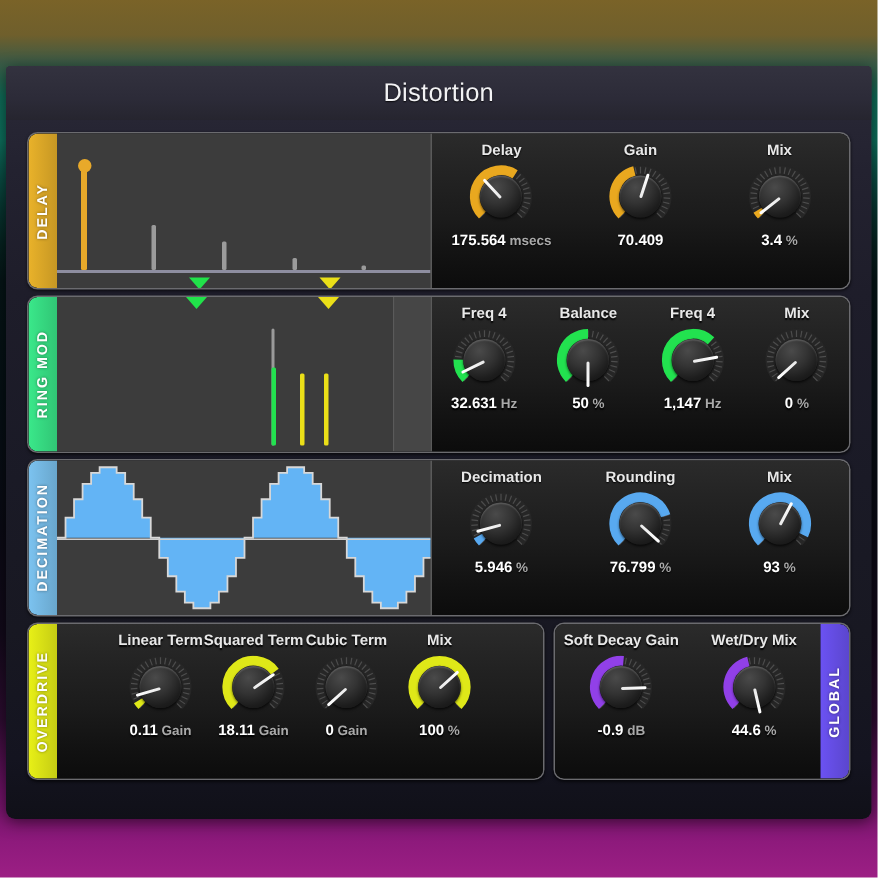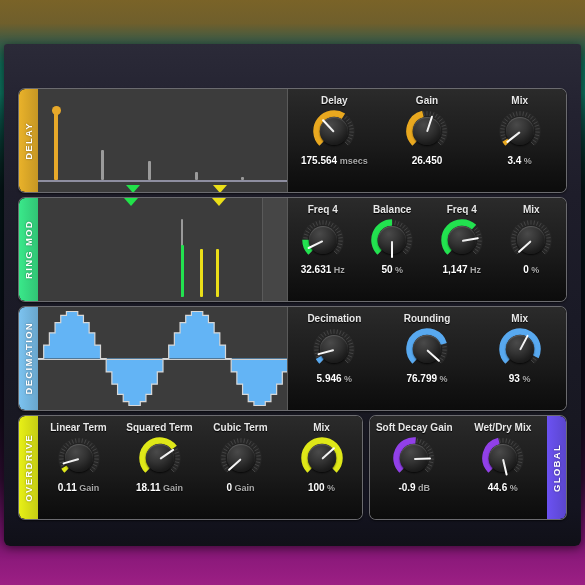--- a/index.html
+++ b/index.html
@@ -139,20 +139,23 @@
   .wave-mid {
     position:absolute; left:0; right:0; top:50%; height:1.5px;
     background:#cfcfcf;
   }
 </style>
 </head>
 <body>
 
 <div id="plugin-window">
 
+  <div id="title-bar">
+    <div class="title">Distortion</div>
+  </div>
 
   <div class="module" id="mod-delay" style="left:14px; top:44px; width:549px; height:105px;">
     <div class="module-inner">
       <div class="tab" style="background: linear-gradient(90deg, rgb(233, 178, 42) 0%, rgb(198, 151, 36) 100%);">
         <span>DELAY</span>
       </div>
       <div class="graph" style="flex:0 0 250px;">
         <div class="baseline"></div>
       <div class="spike active" style="left: 16px; height: 68px;"></div>
           <div class="spike" style="left: 63px; height: 30px;"></div>
@@ -232,21 +235,21 @@
                 <line x1="40.76387597362169" y1="22.19549424896126" x2="36.37190353503909" y2="21.929828860303203" stroke="#4d4d4d" stroke-width="0.8"></line>
                 <line x1="40.22464798503583" y1="25.73845015289364" x2="35.9525039883612" y2="24.685461230028388" stroke="#4d4d4d" stroke-width="0.8"></line>
                 <line x1="39.05561695064338" y1="29.12617354796459" x2="35.043257628278184" y2="27.32035720397246" stroke="#4d4d4d" stroke-width="0.8"></line>
                 <line x1="37.29508054469439" y1="32.24768198527689" x2="33.6739515347623" y2="29.748197099659805" stroke="#4d4d4d" stroke-width="0.8"></line>
                 <line x1="35.00071426749364" y1="35.00071426749364" x2="31.88944443027283" y2="31.88944443027283" stroke="#4d4d4d" stroke-width="0.8"></line>
                 <path d="M 8.625631329235416 33.37436867076458 A 17.5 17.5 0 0 1 16.91470613252166 3.983526393040659" stroke="#e9a81f" stroke-width="6.5" fill="none" stroke-linecap="butt"></path>
               </svg>
               <div class="knob-body"></div>
               <div class="knob-ptr" style="transform: rotate(-72deg);"></div>
             </div>
-            <div class="knob-val">26.450</div>
+            <div class="knob-val">70.409</div>
           </div>
           <div class="knob-cell">
             <div class="knob-label">Mix</div>
             <div class="knob">
               <svg width="42" height="42">
                 <path d="M 8.625631329235416 33.37436867076458 A 17.5 17.5 0 1 1 33.37436867076458 33.37436867076458" stroke="#262626" stroke-width="6.5" fill="none" stroke-linecap="butt"></path>
                 <line x1="6.999285732506355" y1="35.00071426749364" x2="10.110555569727165" y2="31.88944443027283" stroke="#4d4d4d" stroke-width="0.8"></line>
                 <line x1="4.7049194553056" y1="32.247681985276884" x2="8.32604846523769" y2="29.748197099659798" stroke="#4d4d4d" stroke-width="0.8"></line>
                 <line x1="2.9443830493566168" y1="29.126173547964587" x2="6.956742371721813" y2="27.320357203972456" stroke="#4d4d4d" stroke-width="0.8"></line>
                 <line x1="1.7753520149641666" y1="25.738450152893638" x2="6.047496011638797" y2="24.685461230028384" stroke="#4d4d4d" stroke-width="0.8"></line>
@@ -591,21 +594,21 @@
           </div>
         </div>
     </div>
   </div>
 
   <div class="module" id="mod-overdrive" style="left:14px; top:371px; width:345px; height:105px;">
     <div class="module-inner">
       <div class="tab" style="background: linear-gradient(90deg, rgb(232, 240, 23) 0%, rgb(197, 204, 20) 100%);">
         <span style="color: rgb(255, 255, 255);">OVERDRIVE</span>
       </div>
-      <div class="knobs" style="flex:1;">
+      <div class="knobs" style="flex:1;justify-content:center;">
           <div class="knob-cell">
             <div class="knob-label">Linear Term</div>
             <div class="knob">
               <svg width="42" height="42">
                 <path d="M 8.625631329235416 33.37436867076458 A 17.5 17.5 0 1 1 33.37436867076458 33.37436867076458" stroke="#262626" stroke-width="6.5" fill="none" stroke-linecap="butt"></path>
                 <line x1="6.999285732506355" y1="35.00071426749364" x2="10.110555569727165" y2="31.88944443027283" stroke="#4d4d4d" stroke-width="0.8"></line>
                 <line x1="4.7049194553056" y1="32.247681985276884" x2="8.32604846523769" y2="29.748197099659798" stroke="#4d4d4d" stroke-width="0.8"></line>
                 <line x1="2.9443830493566168" y1="29.126173547964587" x2="6.956742371721813" y2="27.320357203972456" stroke="#4d4d4d" stroke-width="0.8"></line>
                 <line x1="1.7753520149641666" y1="25.738450152893638" x2="6.047496011638797" y2="24.685461230028384" stroke="#4d4d4d" stroke-width="0.8"></line>
                 <line x1="1.236124026378313" y1="22.195494248961257" x2="5.62809646496091" y2="21.9298288603032" stroke="#4d4d4d" stroke-width="0.8"></line>

